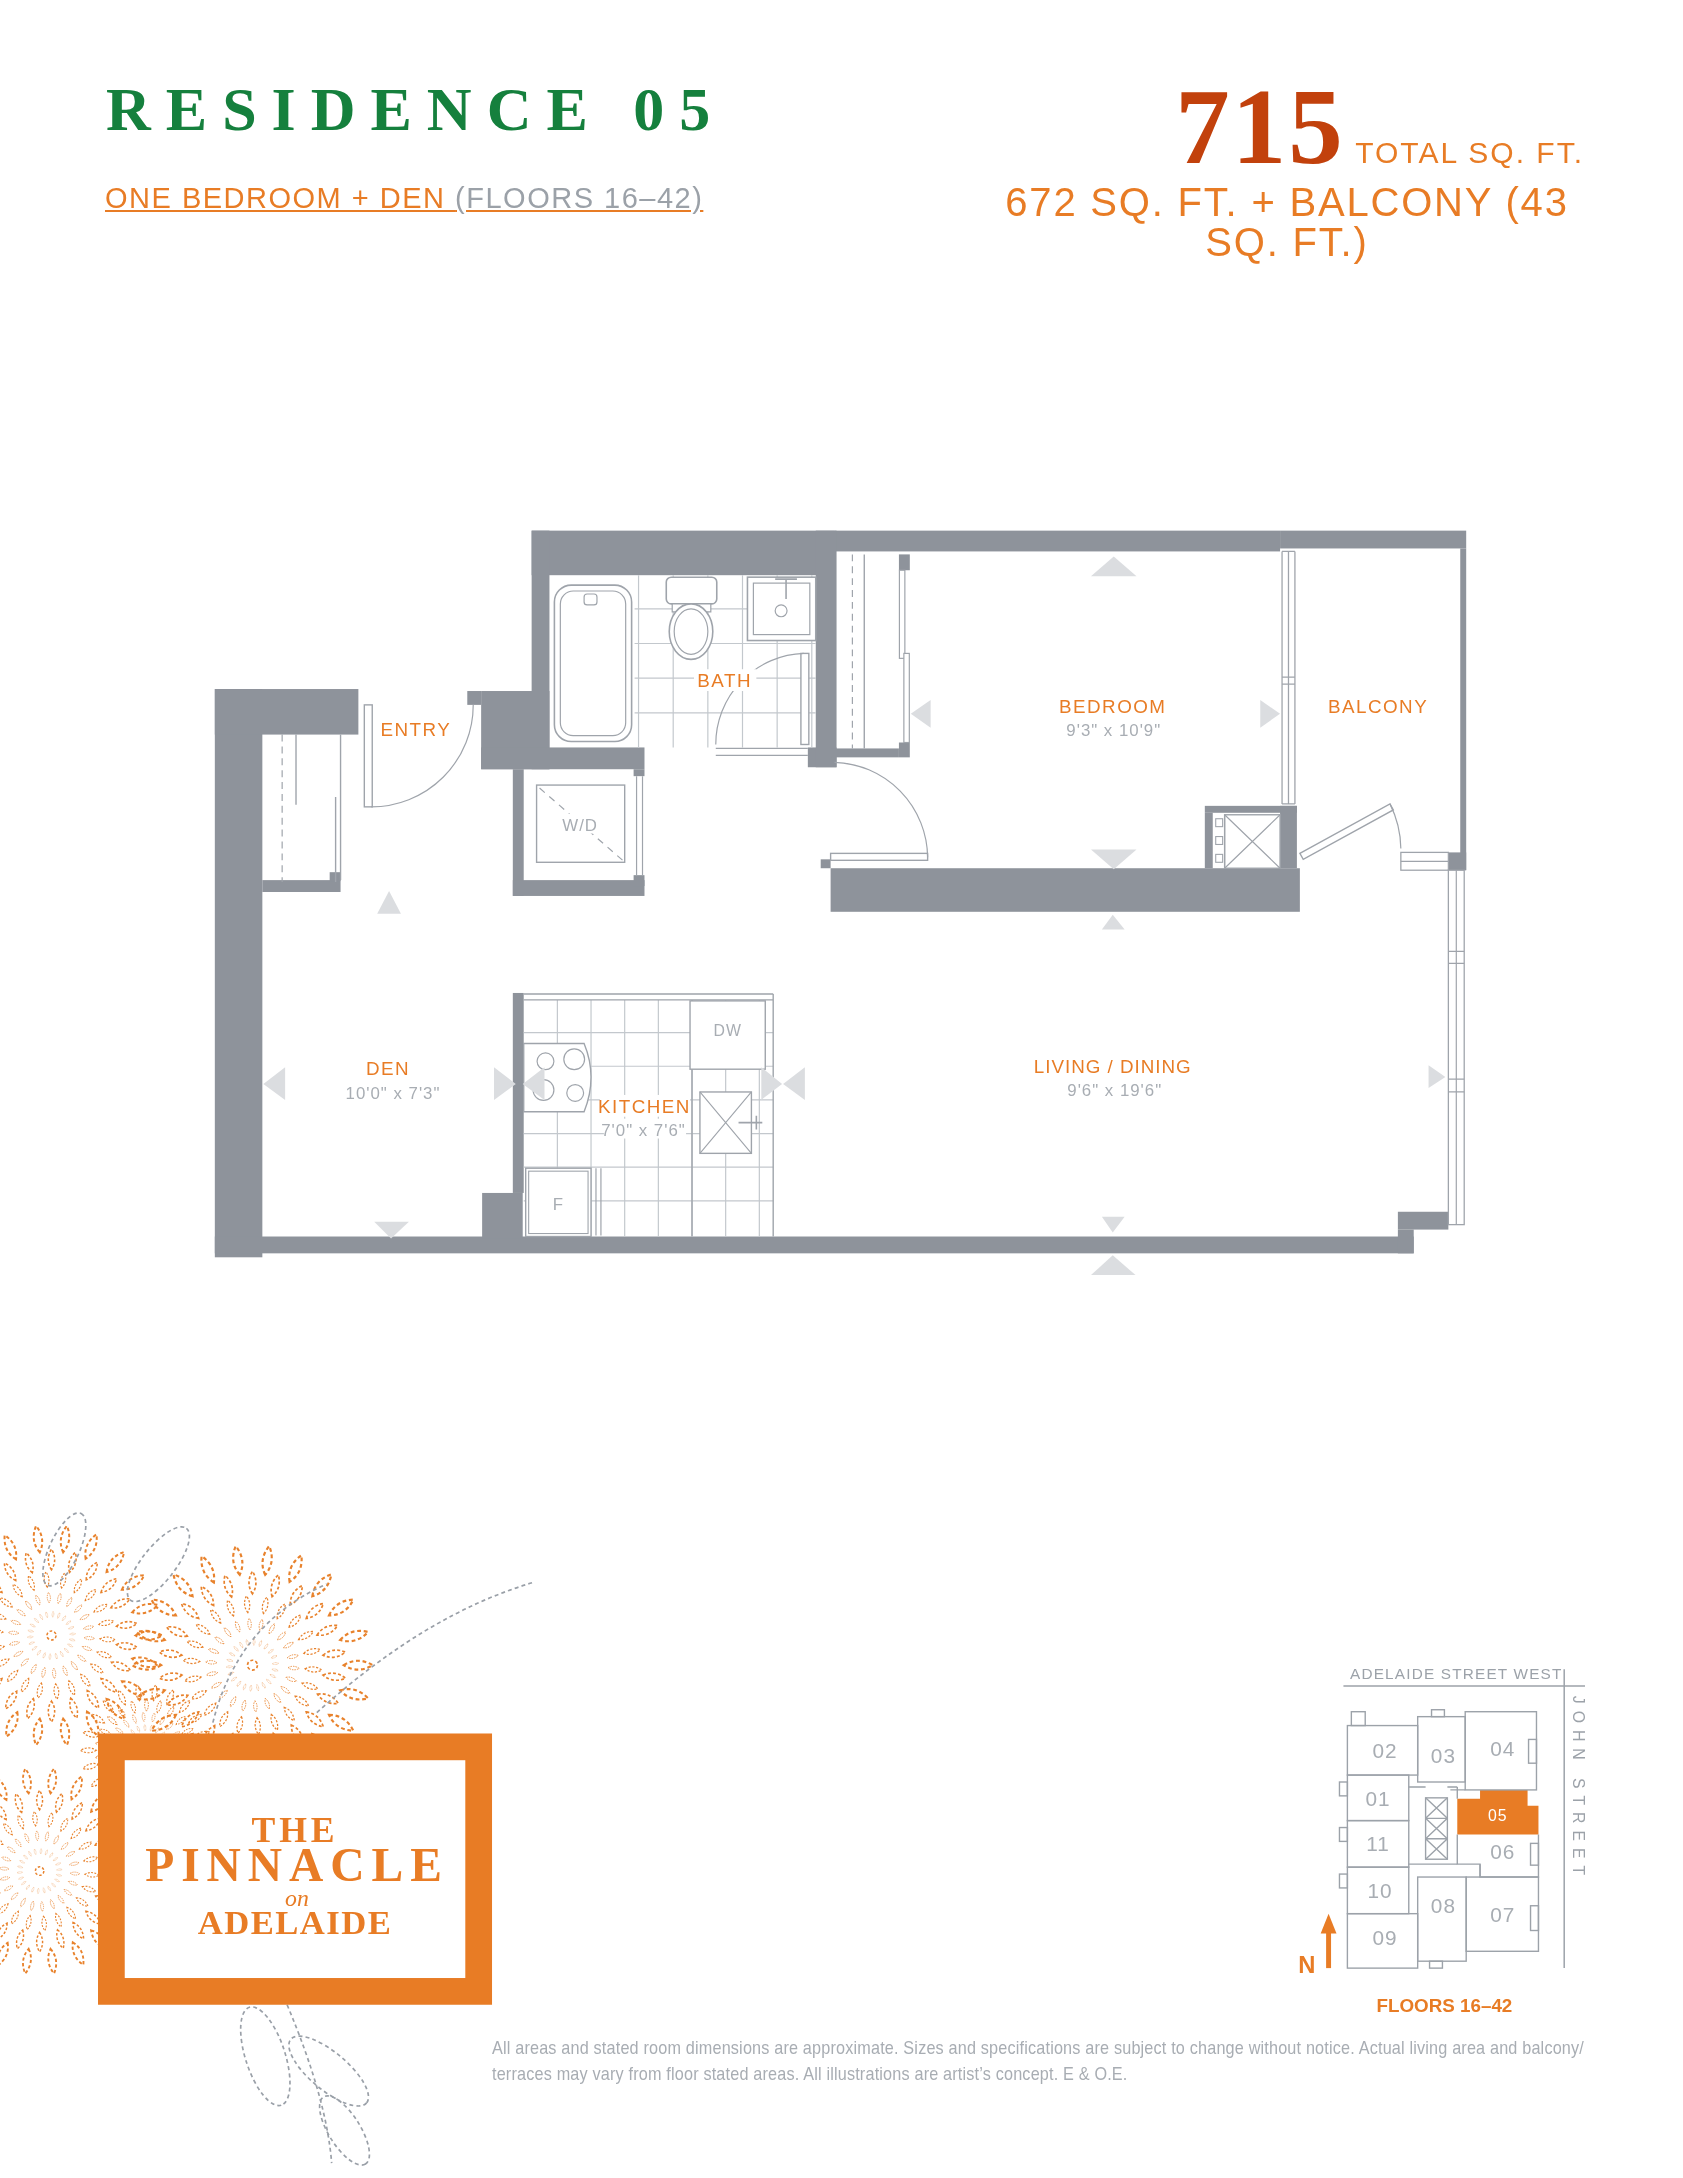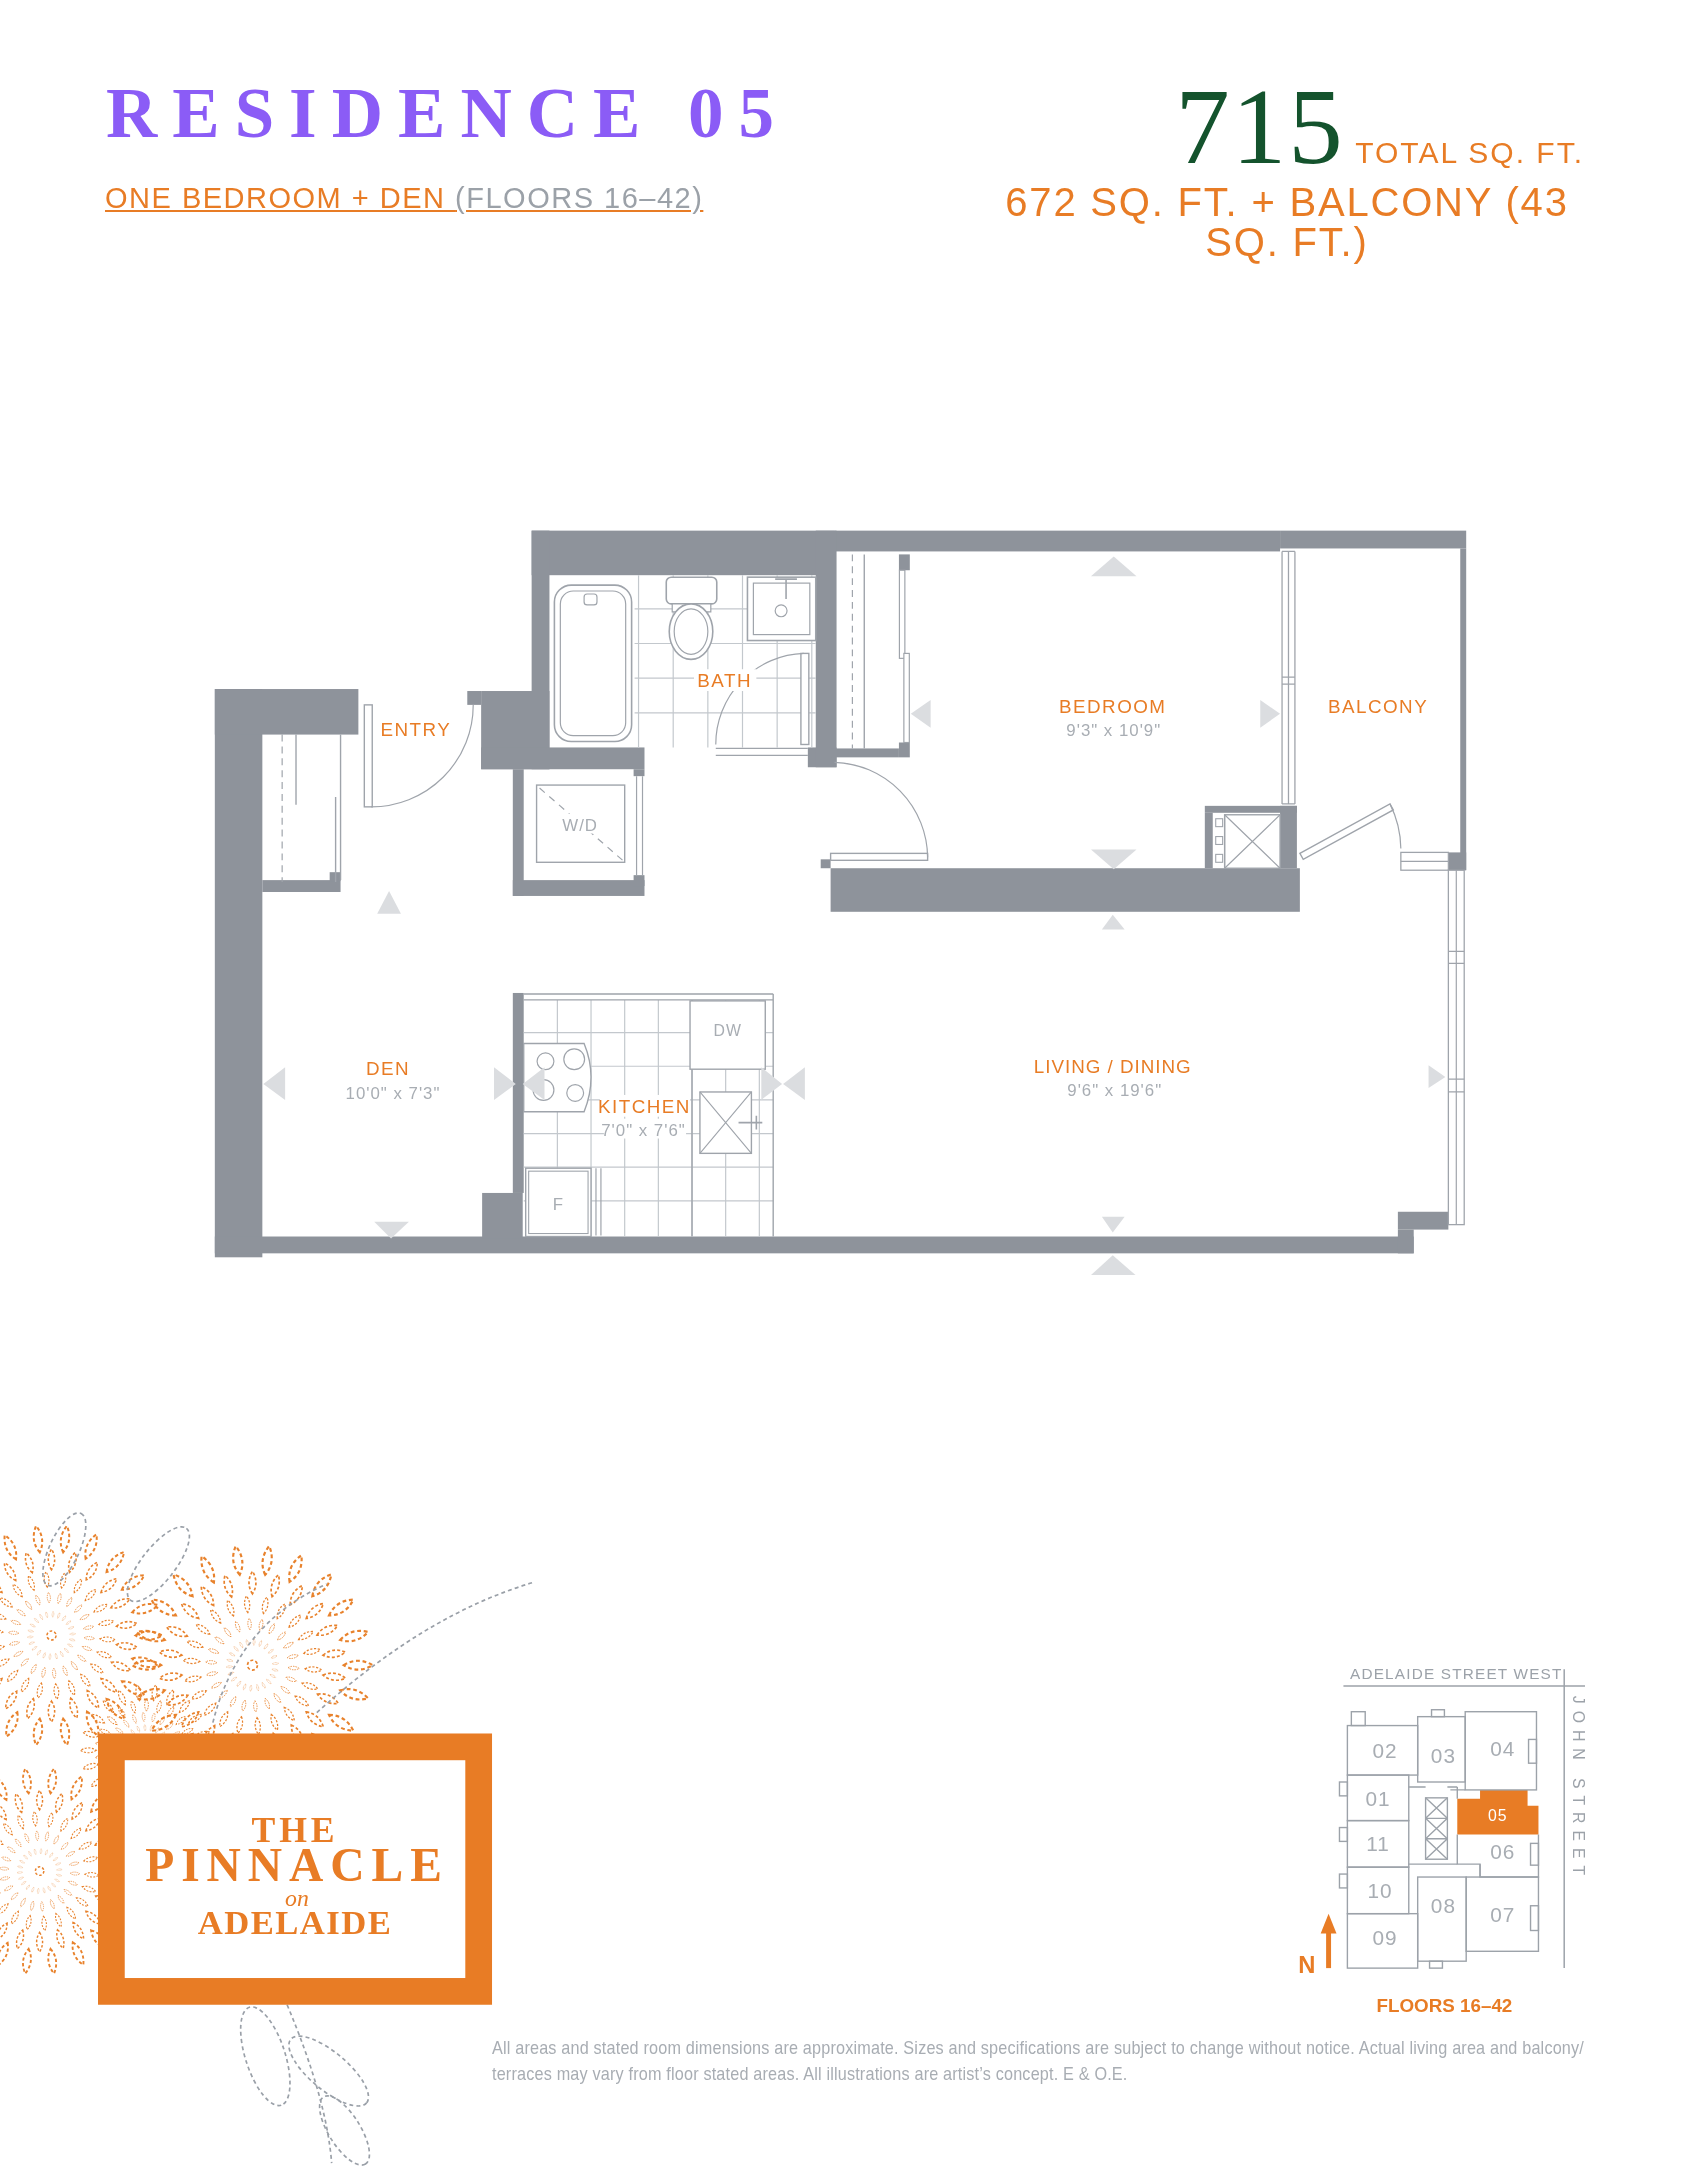--- a/index.html
+++ b/index.html
@@ -4,26 +4,26 @@
 <style>
   html,body{margin:0;padding:0;}
   body{width:1683px;height:2178px;background:#ffffff;position:relative;overflow:hidden;
        font-family:"Liberation Sans", sans-serif;}
   .abs{position:absolute;}
   .serif{font-family:"Liberation Serif", serif;}
 </style>
 </head>
 <body>
 
-<div class="abs serif" style="left:106px;top:78px;font-size:71px;font-weight:bold;color:#8b5cf6;letter-spacing:15px;line-height:1;">RESIDENCE 05</div>
+<div class="abs serif" style="left:106px;top:78px;font-size:62px;font-weight:bold;color:#15803d;letter-spacing:15px;line-height:1;">RESIDENCE 05</div>
 
 <div class="abs" style="left:105px;top:184px;font-size:29px;color:#E87C25;letter-spacing:1.5px;line-height:1;text-decoration:underline;">ONE BEDROOM + DEN <span style="color:#9BA1A8">(FLOORS 16–42)</span></div>
 
 <div class="abs" style="left:990px;top:72px;width:594px;text-align:right;">
-  <span class="serif" style="font-size:109px;font-weight:normal;color:#14532d;letter-spacing:2px;line-height:1;vertical-align:baseline;">715</span><span style="font-size:30px;color:#E87C25;letter-spacing:2px;margin-top:28px;">&nbsp;TOTAL SQ. FT.</span>
+  <span class="serif" style="font-size:109px;font-weight:bold;color:#c2410c;letter-spacing:2px;line-height:1;vertical-align:baseline;">715</span><span style="font-size:30px;color:#E87C25;letter-spacing:2px;margin-top:28px;">&nbsp;TOTAL SQ. FT.</span>
 </div>
 
 <div class="abs" style="left:990px;top:182px;width:594px;text-align:center;font-size:40px;color:#E87C25;letter-spacing:1.8px;line-height:1;">672 SQ. FT. + BALCONY (43 SQ. FT.)</div>
 
 <svg class="abs" style="left:0;top:0;" width="1683" height="2178" viewBox="0 0 1700 2200">
 <g id="plan" fill="#8E939B">
 
 <rect x="537" y="536" width="306" height="45"></rect>
 
 <rect x="843" y="536" width="450" height="21"></rect>

